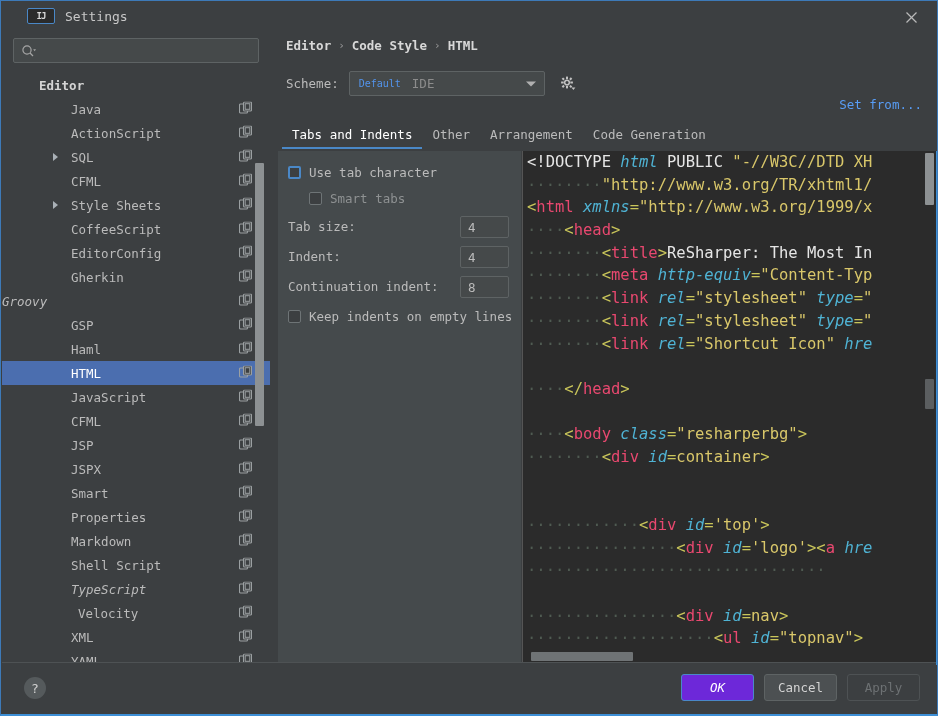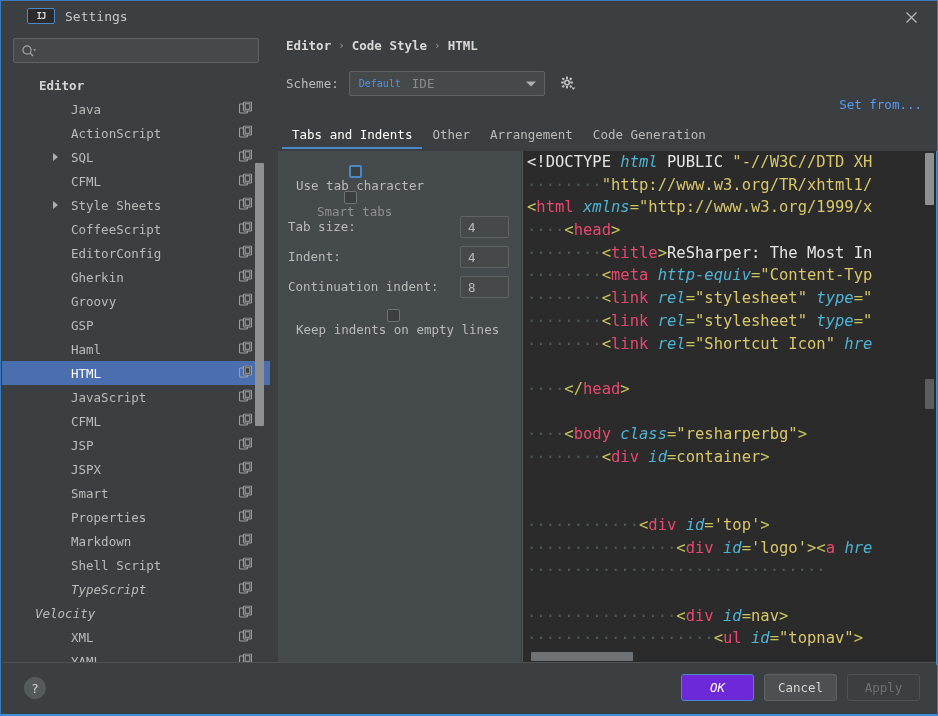--- a/index.html
+++ b/index.html
@@ -145,21 +145,21 @@
     content: ""; position: absolute; left: 0; right: 0; bottom: 0;
     height: 2px; background: #4a88c7;
   }
 
   
   .options {
     position: absolute; left: 8px; top: 120px;
     width: 243px; height: 514px;
     background: #454a4c;
   }
-  .opt-row { position: absolute; display: flex; align-items: center; flex-direction: column; }
+  .opt-row { position: absolute; display: flex; align-items: center; }
   .cb {
     width: 13px; height: 13px; border: 1px solid #6e7476;
     background: #3c3f41; border-radius: 2px; flex: 0 0 auto;
     cursor: pointer;
   }
   .cb.focused { border: 2px solid #4a88c7; background: #3c3f41; }
   .opt-label { color: #bbbbbb; font-size: 12.5px; margin-left: 8px; white-space: nowrap; }
   .opt-label.dim { color: #8e9192; }
   .field {
     position: absolute; width: 49px; height: 22px;
@@ -327,21 +327,21 @@
         </div>
         <div class="tree-row">
           <span class="tree-label" style="margin-left: 69px;">Gherkin</span>
           <span class="copy-icon"><svg width="13" height="13" viewBox="0 0 13 13">
   <rect x="0.5" y="2.5" width="8" height="9" rx="1" fill="none" stroke="#9ba0a2" stroke-width="1.1"></rect>
   <rect x="4.5" y="0.5" width="8" height="9" rx="1" fill="#3c3f41" stroke="#9ba0a2" stroke-width="1.1"></rect>
   <rect x="6.2" y="2.2" width="4.6" height="5.6" fill="none" stroke="#9ba0a2" stroke-width="1"></rect>
 </svg></span>
         </div>
         <div class="tree-row">
-          <span class="tree-label" style="margin-left: 69px;">Groovy</span>
+          <span class="tree-label" style=" font-style: italic;">Groovy</span>
           <span class="copy-icon"><svg width="13" height="13" viewBox="0 0 13 13">
   <rect x="0.5" y="2.5" width="8" height="9" rx="1" fill="none" stroke="#9ba0a2" stroke-width="1.1"></rect>
   <rect x="4.5" y="0.5" width="8" height="9" rx="1" fill="#3c3f41" stroke="#9ba0a2" stroke-width="1.1"></rect>
   <rect x="6.2" y="2.2" width="4.6" height="5.6" fill="none" stroke="#9ba0a2" stroke-width="1"></rect>
 </svg></span>
         </div>
         <div class="tree-row">
           <span class="tree-label" style="margin-left: 69px;">GSP</span>
           <span class="copy-icon"><svg width="13" height="13" viewBox="0 0 13 13">
   <rect x="0.5" y="2.5" width="8" height="9" rx="1" fill="none" stroke="#9ba0a2" stroke-width="1.1"></rect>
@@ -431,21 +431,21 @@
         </div>
         <div class="tree-row">
           <span class="tree-label" style="margin-left: 69px; font-style: italic;">TypeScript</span>
           <span class="copy-icon"><svg width="13" height="13" viewBox="0 0 13 13">
   <rect x="0.5" y="2.5" width="8" height="9" rx="1" fill="none" stroke="#9ba0a2" stroke-width="1.1"></rect>
   <rect x="4.5" y="0.5" width="8" height="9" rx="1" fill="#3c3f41" stroke="#9ba0a2" stroke-width="1.1"></rect>
   <rect x="6.2" y="2.2" width="4.6" height="5.6" fill="none" stroke="#9ba0a2" stroke-width="1"></rect>
 </svg></span>
         </div>
         <div class="tree-row">
-          <span class="tree-label" style="margin-left: 33px; font-style: italic;">Velocity</span>
+          <span class="tree-label" style="margin-left: 76px;">Velocity</span>
           <span class="copy-icon"><svg width="13" height="13" viewBox="0 0 13 13">
   <rect x="0.5" y="2.5" width="8" height="9" rx="1" fill="none" stroke="#9ba0a2" stroke-width="1.1"></rect>
   <rect x="4.5" y="0.5" width="8" height="9" rx="1" fill="#3c3f41" stroke="#9ba0a2" stroke-width="1.1"></rect>
   <rect x="6.2" y="2.2" width="4.6" height="5.6" fill="none" stroke="#9ba0a2" stroke-width="1"></rect>
 </svg></span>
         </div>
         <div class="tree-row">
           <span class="tree-label" style="margin-left: 69px;">XML</span>
           <span class="copy-icon"><svg width="13" height="13" viewBox="0 0 13 13">
   <rect x="0.5" y="2.5" width="8" height="9" rx="1" fill="none" stroke="#9ba0a2" stroke-width="1.1"></rect>

